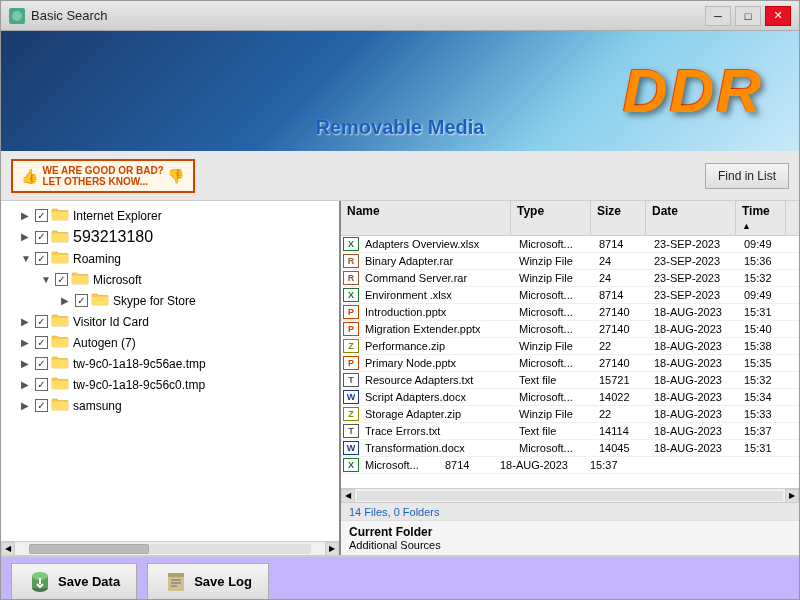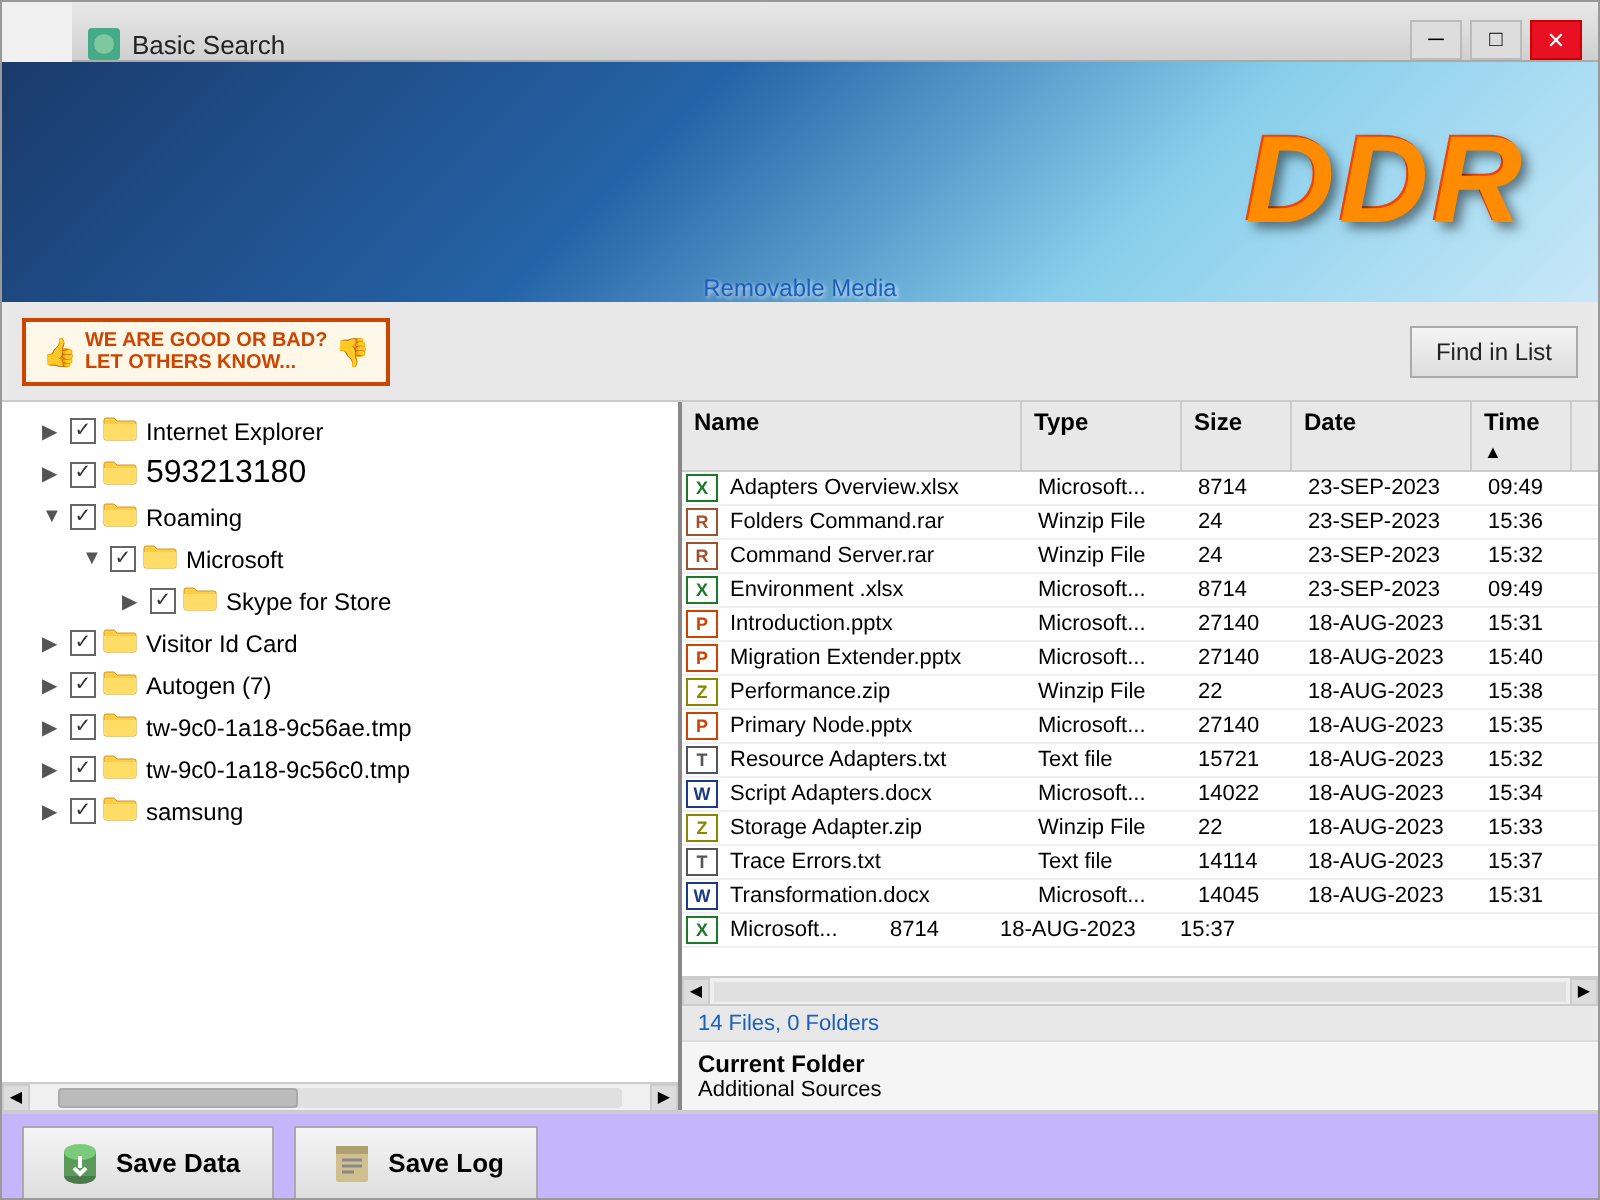--- a/index.html
+++ b/index.html
@@ -3,26 +3,25 @@
   <meta charset="utf-8">
   <style>
     * { box-sizing: border-box; margin: 0; padding: 0; font-family: 'Segoe UI', Tahoma, sans-serif; }
     body { width: 800px; height: 600px; overflow: hidden; background: #f0f0f0; border: 1px solid #999; }
 
     
     .titlebar {
       height: 30px;
       background: linear-gradient(to bottom, #e8e8e8, #d0d0d0);
       display: flex;
-      align-items: flex-end;
+      align-items: center;
       justify-content: space-between;
       padding: 0 8px;
       border-bottom: 1px solid #aaa;
       user-select: none;
-      margin-left: 35px;
     }
     .titlebar-left { display: flex; align-items: center; gap: 6px; font-size: 13px; color: #222; }
     .titlebar-icon { width: 16px; height: 16px; background: #4a8; border-radius: 2px; display: flex; align-items: center; justify-content: center; }
     .titlebar-controls { display: flex; gap: 4px; }
     .titlebar-btn {
       width: 26px; height: 20px; background: #ddd; border: 1px solid #bbb;
       cursor: pointer; display: flex; align-items: center; justify-content: center; font-size: 11px;
     }
     .titlebar-btn.close { background: #e81123; color: white; border-color: #c00; }
 
@@ -39,26 +38,26 @@
     .ddr-logo {
       font-size: 62px;
       font-weight: 900;
       color: #ff8c00;
       text-shadow: 3px 3px 6px rgba(0,0,0,0.5), -1px -1px 0 #ff4500;
       font-style: italic;
       letter-spacing: 2px;
       line-height: 1;
     }
     .removable-media-text {
-      font-size: 12px;
+      font-size: 20px;
       color: #1a5fbf;
-      font-weight: normal;
+      font-weight: bold;
       text-align: center;
       position: absolute;
-      bottom: 0;
+      bottom: 12px;
       left: 50%;
       transform: translateX(-50%);
       text-shadow: 1px 1px 2px rgba(255,255,255,0.8);
     }
 
     
     .content-area {
       height: calc(600px - 30px - 110px - 50px - 55px);
       display: flex;
       flex-direction: row;
@@ -405,21 +404,21 @@
     <div class="file-row">
           <span style="display: inline-flex; align-items: center; justify-content: center; width: 16px; height: 14px; margin: 0px 2px; font-size: 9px; font-weight: bold; color: rgb(26, 122, 42); border: 1px solid rgb(26, 122, 42); flex-shrink: 0;">X</span>
           <div style="width: 154px; overflow: hidden; white-space: nowrap; text-overflow: ellipsis; padding: 1px 4px;">Adapters Overview.xlsx</div>
           <div style="width: 80px; overflow: hidden; white-space: nowrap; text-overflow: ellipsis; padding: 1px 4px;">Microsoft...</div>
           <div style="width: 55px; overflow: hidden; white-space: nowrap; text-overflow: ellipsis; padding: 1px 4px;">8714</div>
           <div style="width: 90px; overflow: hidden; white-space: nowrap; text-overflow: ellipsis; padding: 1px 4px;">23-SEP-2023</div>
           <div style="width: 50px; overflow: hidden; white-space: nowrap; text-overflow: ellipsis; padding: 1px 4px;">09:49</div>
         </div>
         <div class="file-row">
           <span style="display: inline-flex; align-items: center; justify-content: center; width: 16px; height: 14px; margin: 0px 2px; font-size: 9px; font-weight: bold; color: rgb(160, 82, 45); border: 1px solid rgb(160, 82, 45); flex-shrink: 0;">R</span>
-          <div style="width: 154px; overflow: hidden; white-space: nowrap; text-overflow: ellipsis; padding: 1px 4px;">Folders Command.rar</div>
+          <div style="width: 154px; overflow: hidden; white-space: nowrap; text-overflow: ellipsis; padding: 1px 4px;">Binary Adapter.rar</div>
           <div style="width: 80px; overflow: hidden; white-space: nowrap; text-overflow: ellipsis; padding: 1px 4px;">Winzip File</div>
           <div style="width: 55px; overflow: hidden; white-space: nowrap; text-overflow: ellipsis; padding: 1px 4px;">24</div>
           <div style="width: 90px; overflow: hidden; white-space: nowrap; text-overflow: ellipsis; padding: 1px 4px;">23-SEP-2023</div>
           <div style="width: 50px; overflow: hidden; white-space: nowrap; text-overflow: ellipsis; padding: 1px 4px;">15:36</div>
         </div>
         <div class="file-row">
           <span style="display: inline-flex; align-items: center; justify-content: center; width: 16px; height: 14px; margin: 0px 2px; font-size: 9px; font-weight: bold; color: rgb(160, 82, 45); border: 1px solid rgb(160, 82, 45); flex-shrink: 0;">R</span>
           <div style="width: 154px; overflow: hidden; white-space: nowrap; text-overflow: ellipsis; padding: 1px 4px;">Command Server.rar</div>
           <div style="width: 80px; overflow: hidden; white-space: nowrap; text-overflow: ellipsis; padding: 1px 4px;">Winzip File</div>
           <div style="width: 55px; overflow: hidden; white-space: nowrap; text-overflow: ellipsis; padding: 1px 4px;">24</div>

